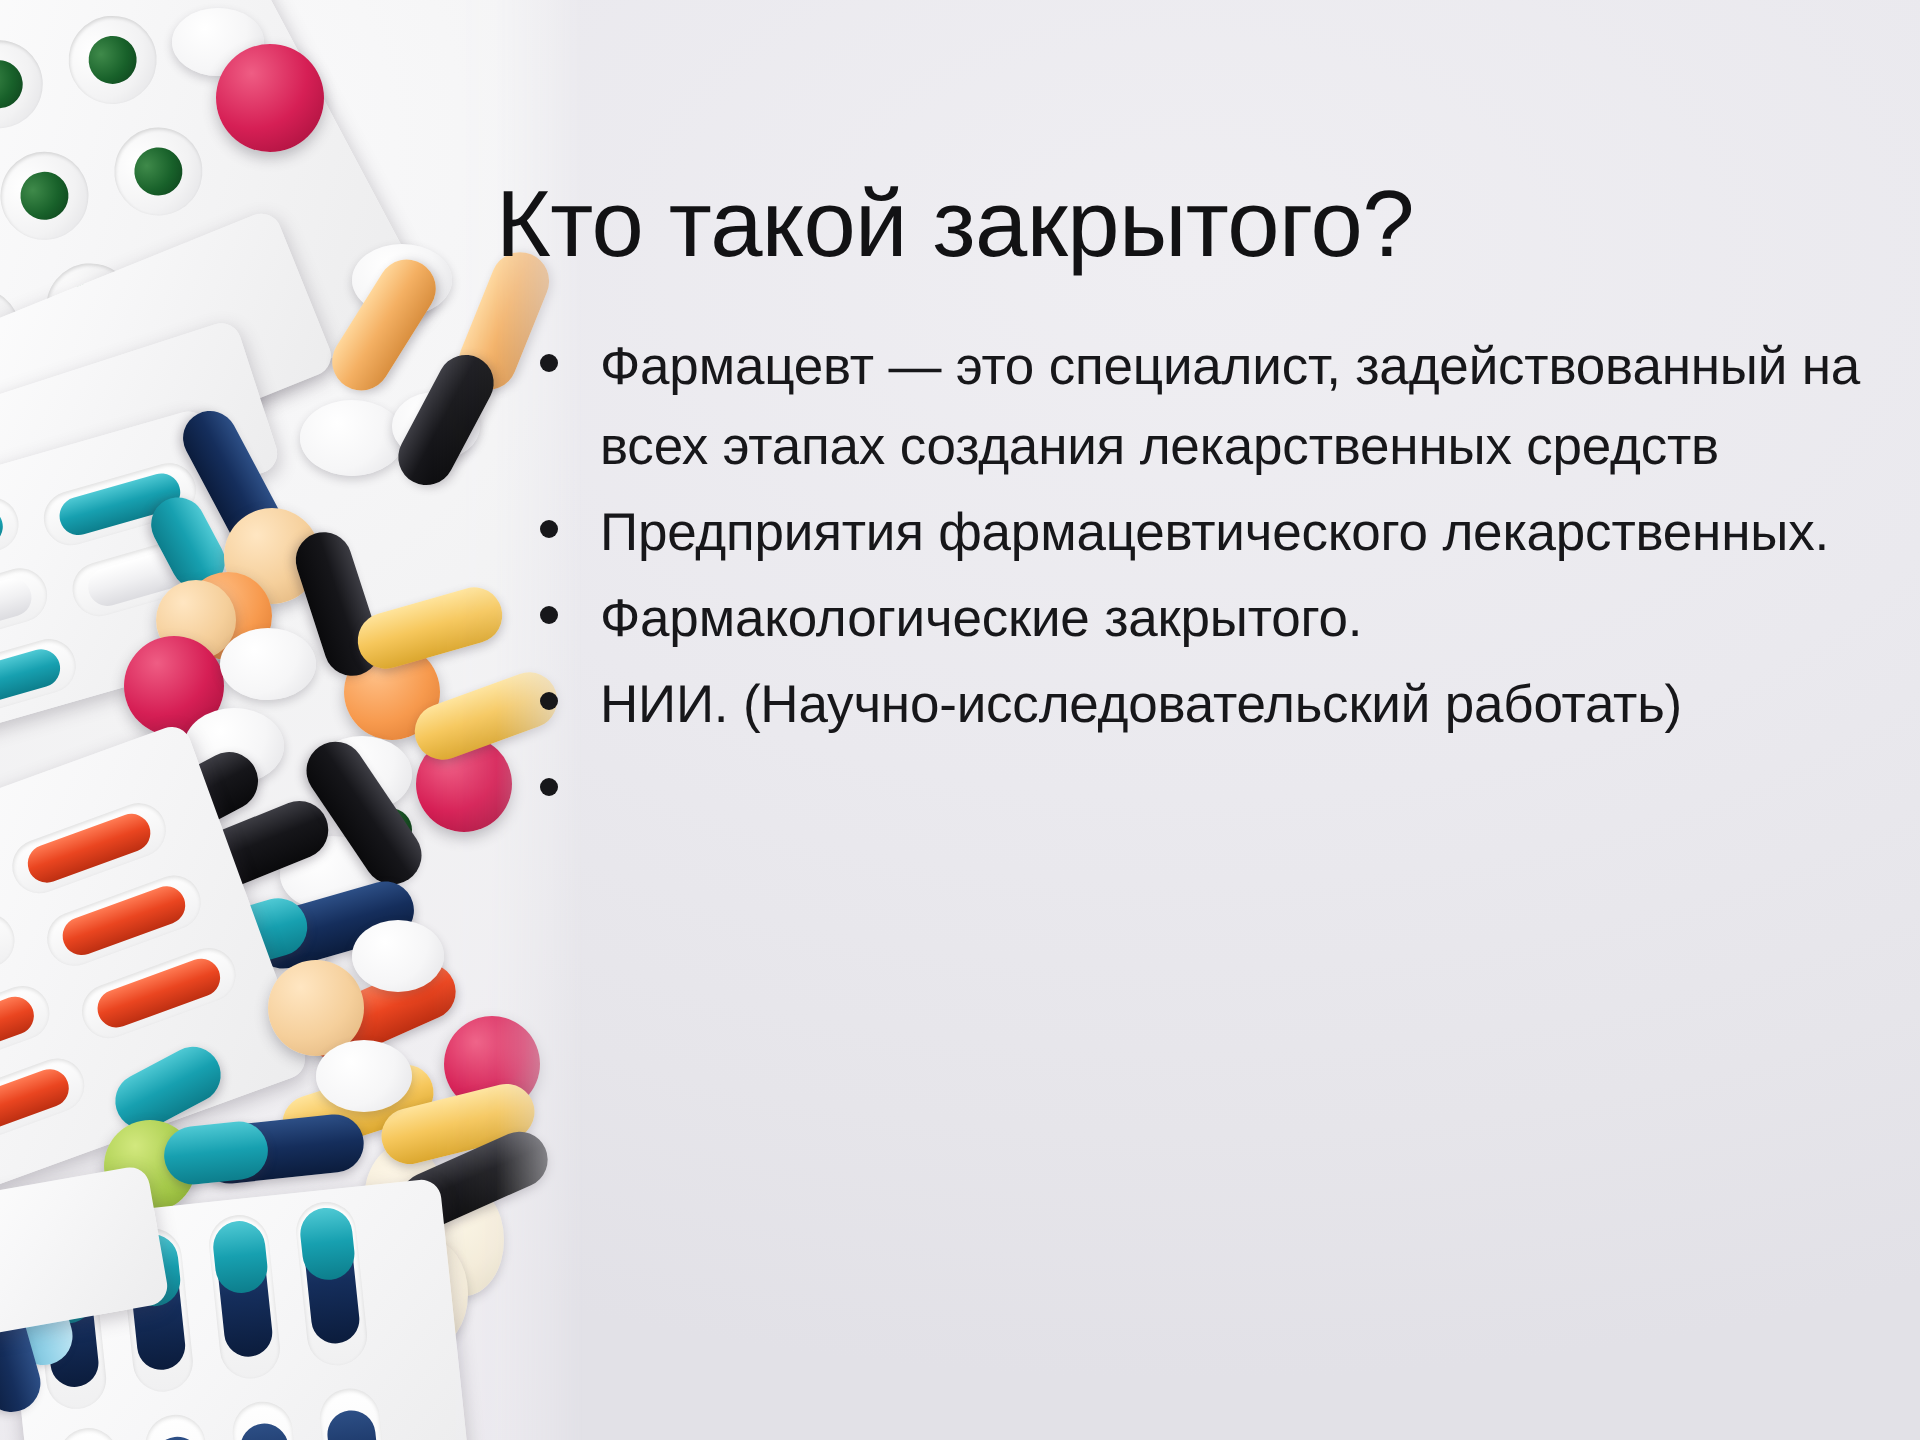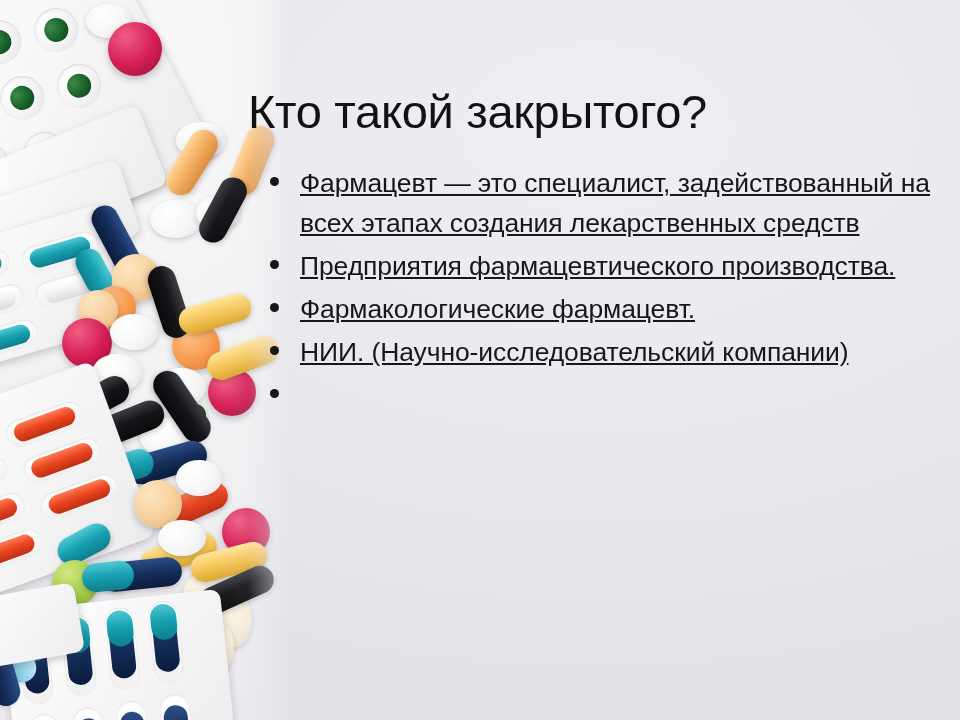--- a/index.html
+++ b/index.html
@@ -67,21 +67,20 @@
     font-size:47px;line-height:1.08;font-weight:400;
     color:#121214;letter-spacing:-0.3px;white-space:nowrap;
   }
   .bullets{
     position:absolute;left:266px;top:163px;width:686px;
   }
   .bullet{
     position:relative;padding-left:34px;margin-bottom:3px;
     font-size:26.5px;line-height:40px;color:#17171a;
     letter-spacing:-0.1px;
-    text-decoration:underline;
   }
   .bullet .dot{
     position:absolute;left:4px;top:14px;width:9px;height:9px;
     border-radius:50%;background:#17171a;
   }
   .bullet.bold{font-weight:700;}
   .bullet.bold .dot{top:15px;}
 </style>
 </head>
 <body>
@@ -262,31 +261,31 @@
   <div class="bullets">
 
     <div class="bullet">
       <span class="dot"></span>
       <span>Фармацевт — это специалист, задействованный на всех этапах создания лекарственных средств</span>
     </div>
 
 
     <div class="bullet">
       <span class="dot"></span>
-      <span>Предприятия фармацевтического производства.</span>
-    </div>
-
-    <div class="bullet">
-      <span class="dot"></span>
-      <span>Фармакологические фармацевт.</span>
-    </div>
-
-    <div class="bullet">
-      <span class="dot"></span>
-      <span>НИИ. (Научно-исследовательский компании)</span>
+      <span>Предприятия фармацевтического лекарственных.</span>
+    </div>
+
+    <div class="bullet">
+      <span class="dot"></span>
+      <span>Фармакологические закрытого.</span>
+    </div>
+
+    <div class="bullet">
+      <span class="dot"></span>
+      <span>НИИ. (Научно-исследовательский работать)</span>
     </div>
 
     <div class="bullet">
       <span class="dot"></span>
     </div>
 
   </div>
 </div>
 
 </body></html>

